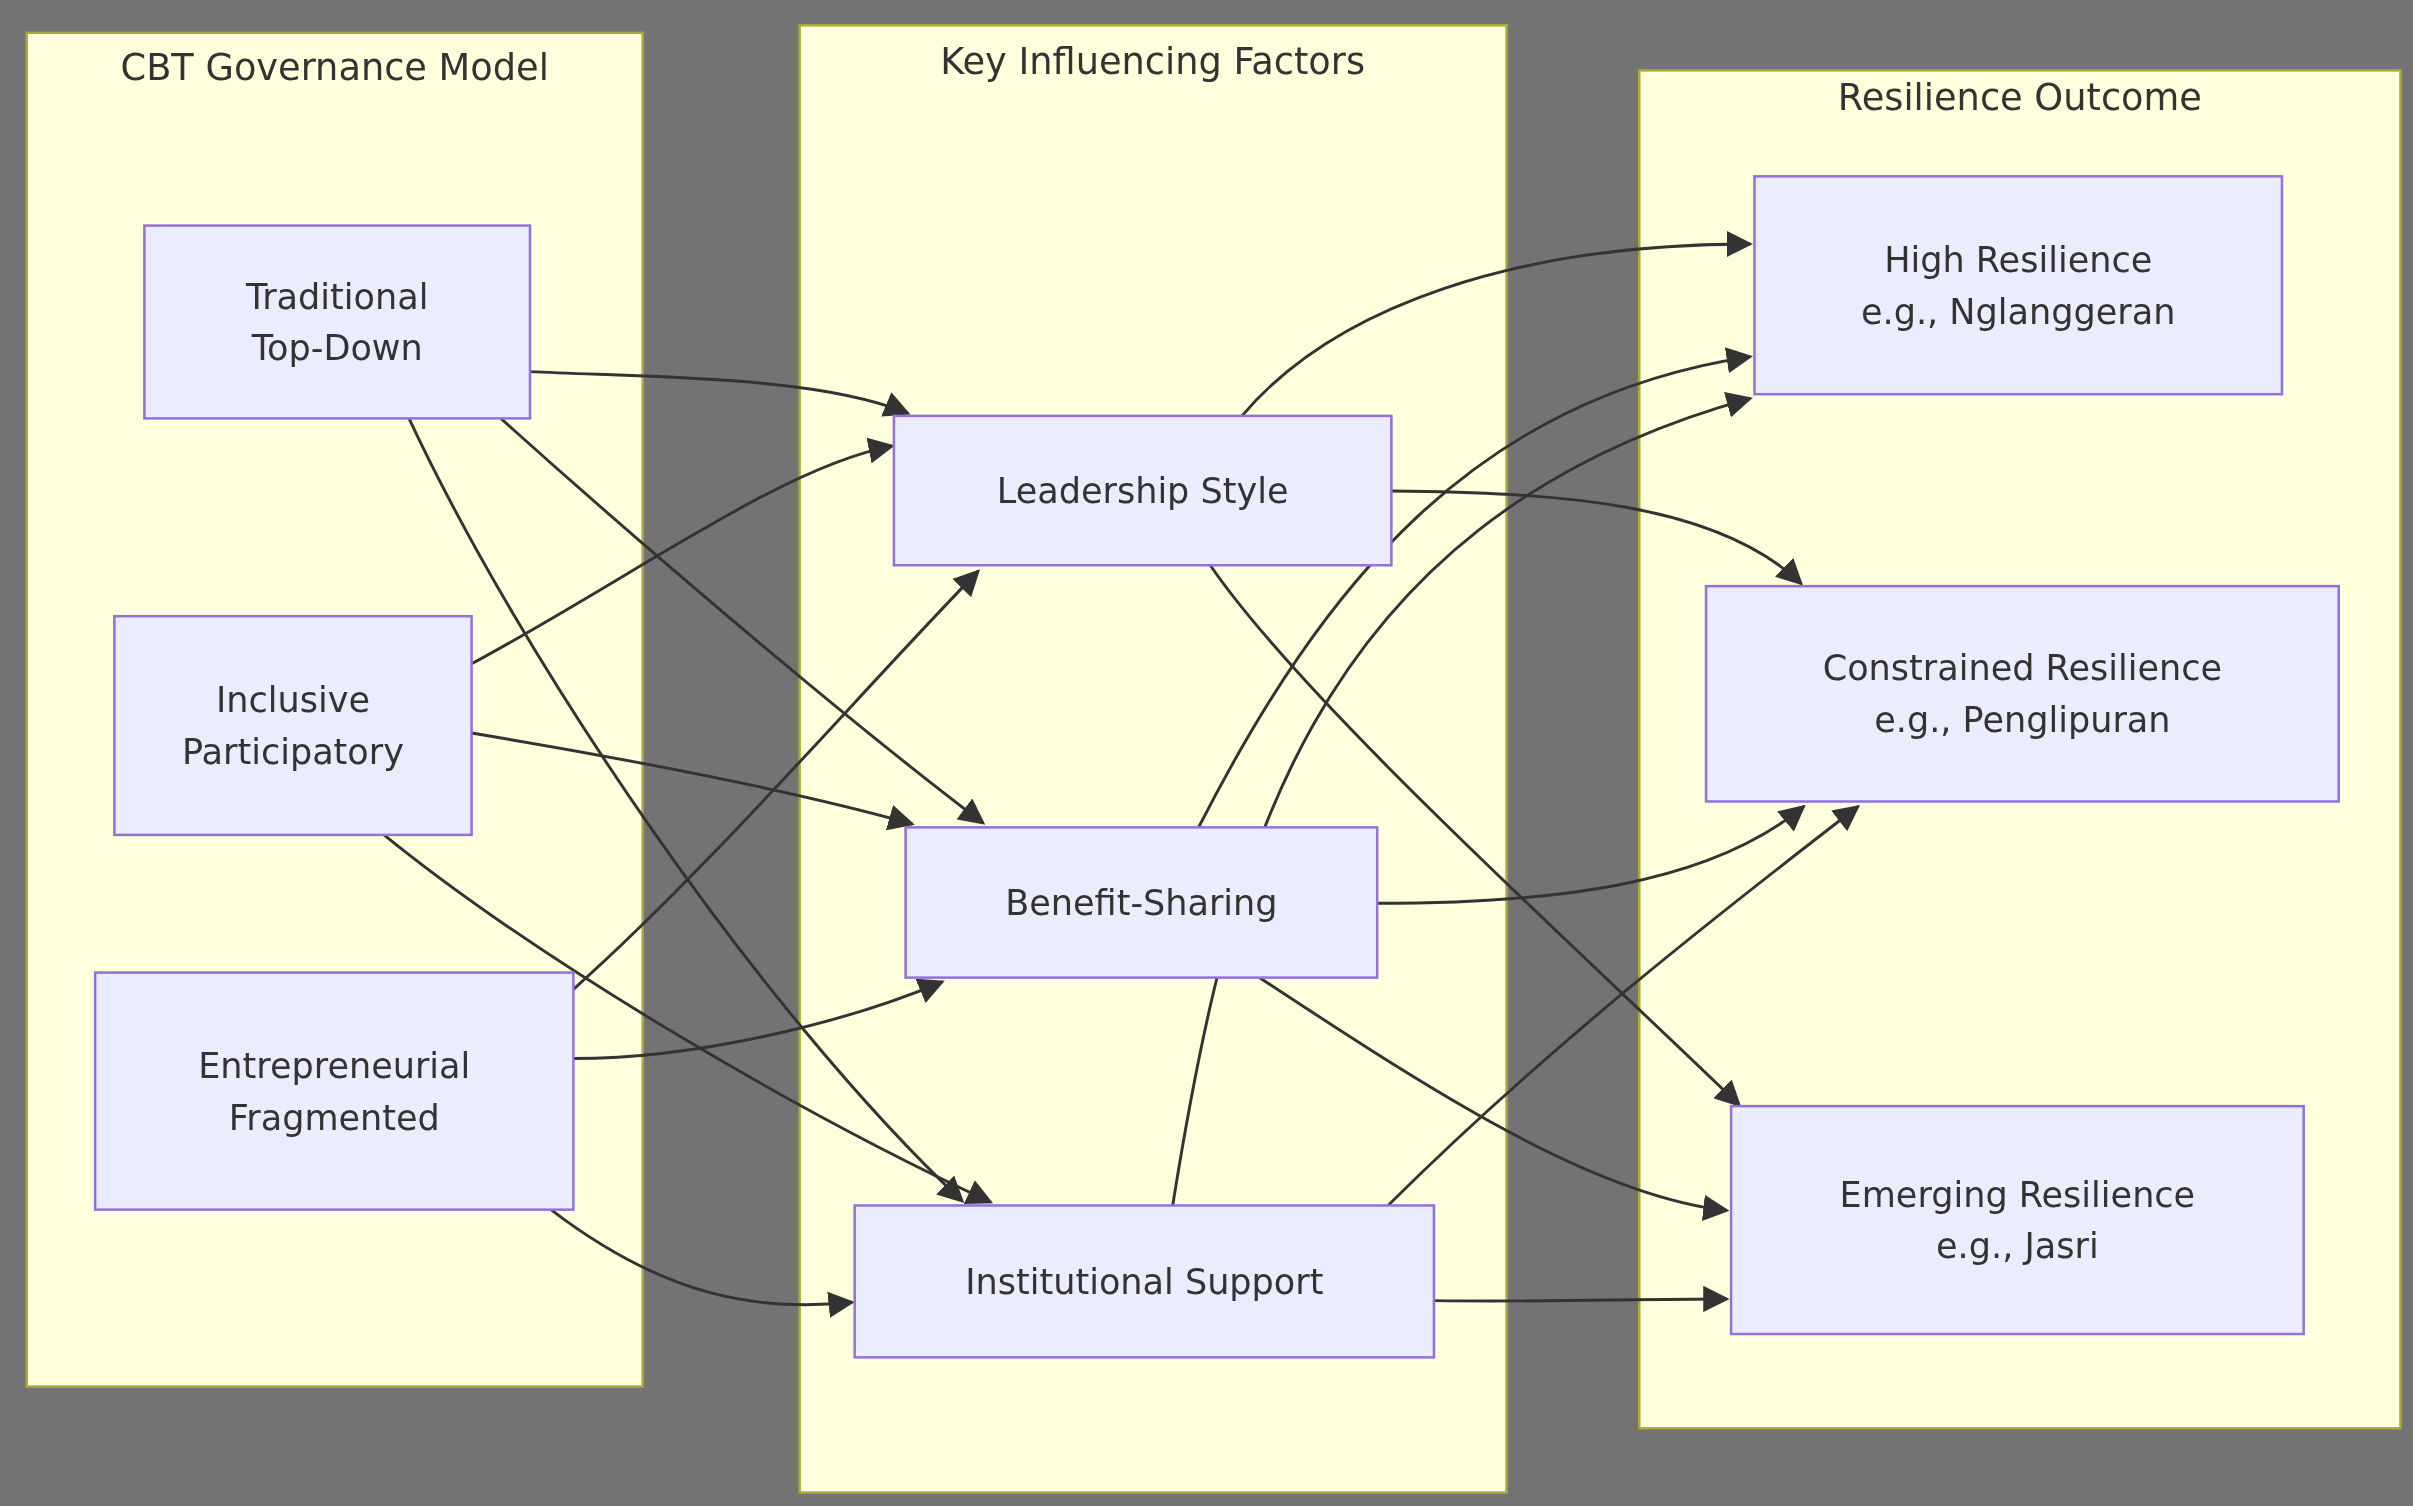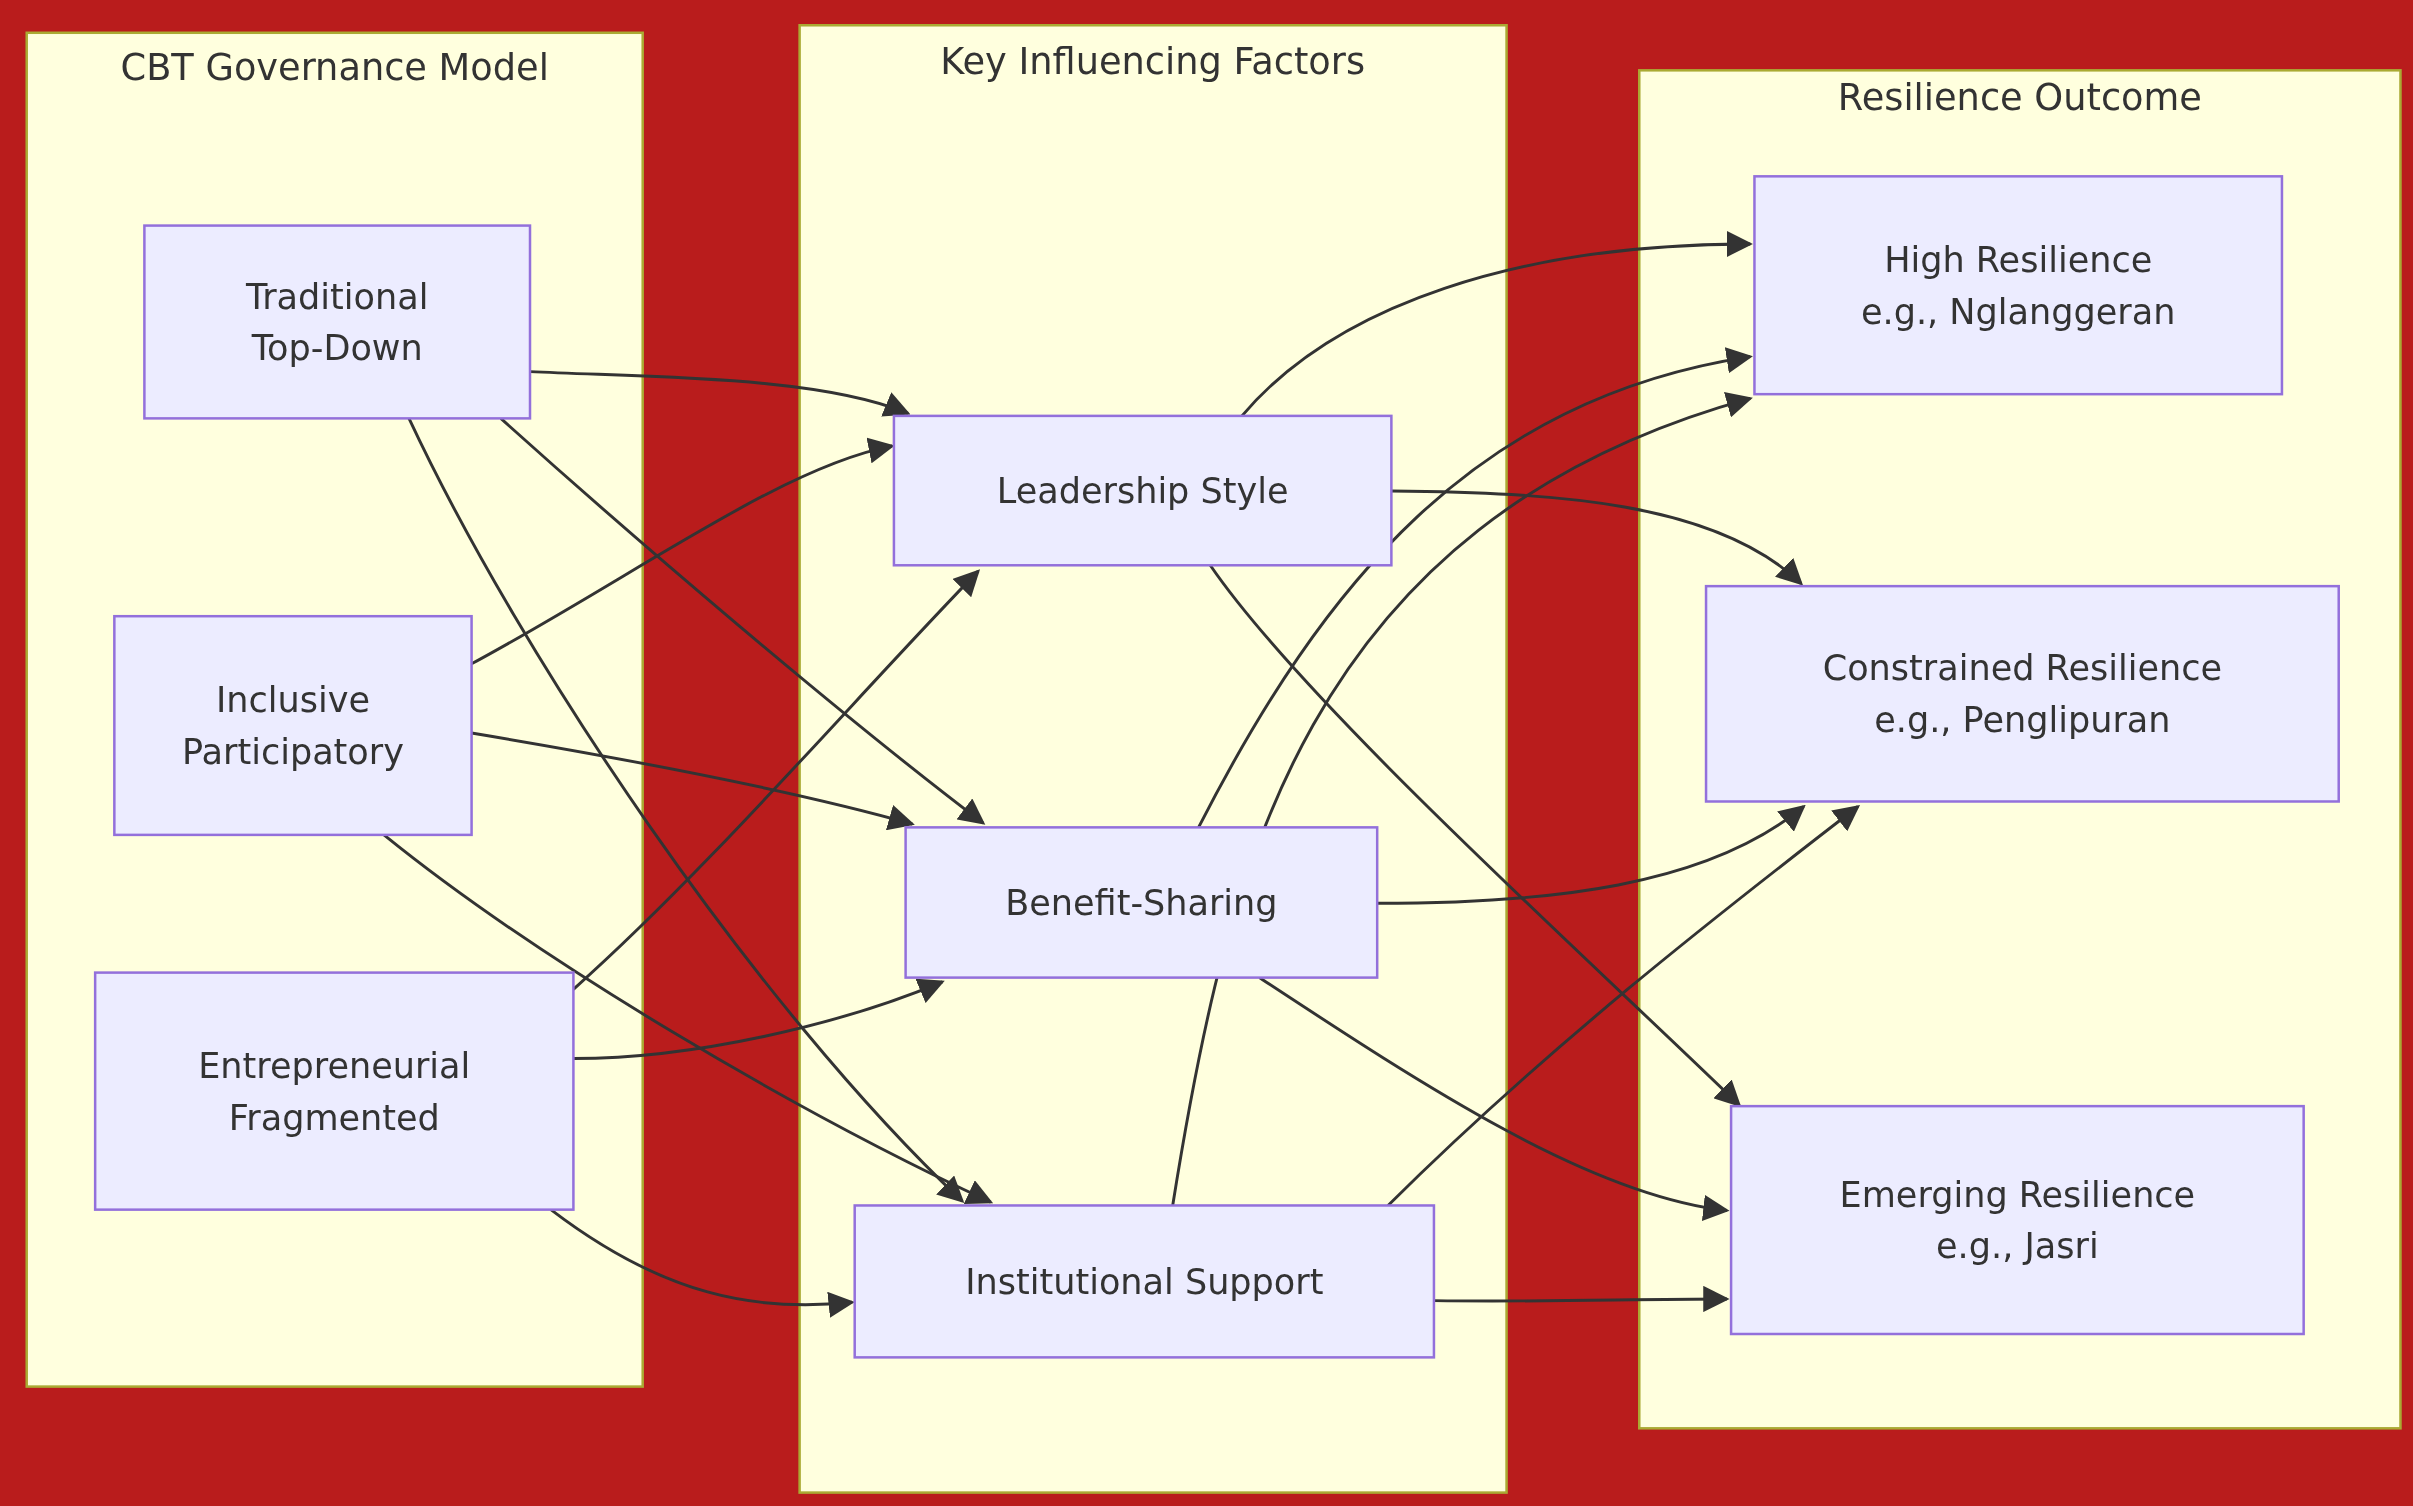--- a/index.html
+++ b/index.html
@@ -1,16 +1,16 @@
 <!DOCTYPE html>
 <html style="font-size:13.4px"><head>
 <meta charset="utf-8">
 <style>
   html,body{margin:0;padding:0;background:#ffffff;}
-  .stage{position:relative;width:2413px;height:1507px;background:#b91c1c;overflow:hidden;}
+  .stage{position:relative;width:2413px;height:1507px;background:#737373;overflow:hidden;}
   svg{position:absolute;left:0;top:0;}
   text{font-family:"DejaVu Sans","Liberation Sans",sans-serif;fill:#333333;}
   .container-title{font-size:44px;}
   .node-label{font-size:42px;}
   .container-rect{stroke-width:3;}
   .node-rect{stroke-width:3;}
   .edge-path{fill:none;stroke-width:3.5;}
 </style>
 </head>
 <body>

